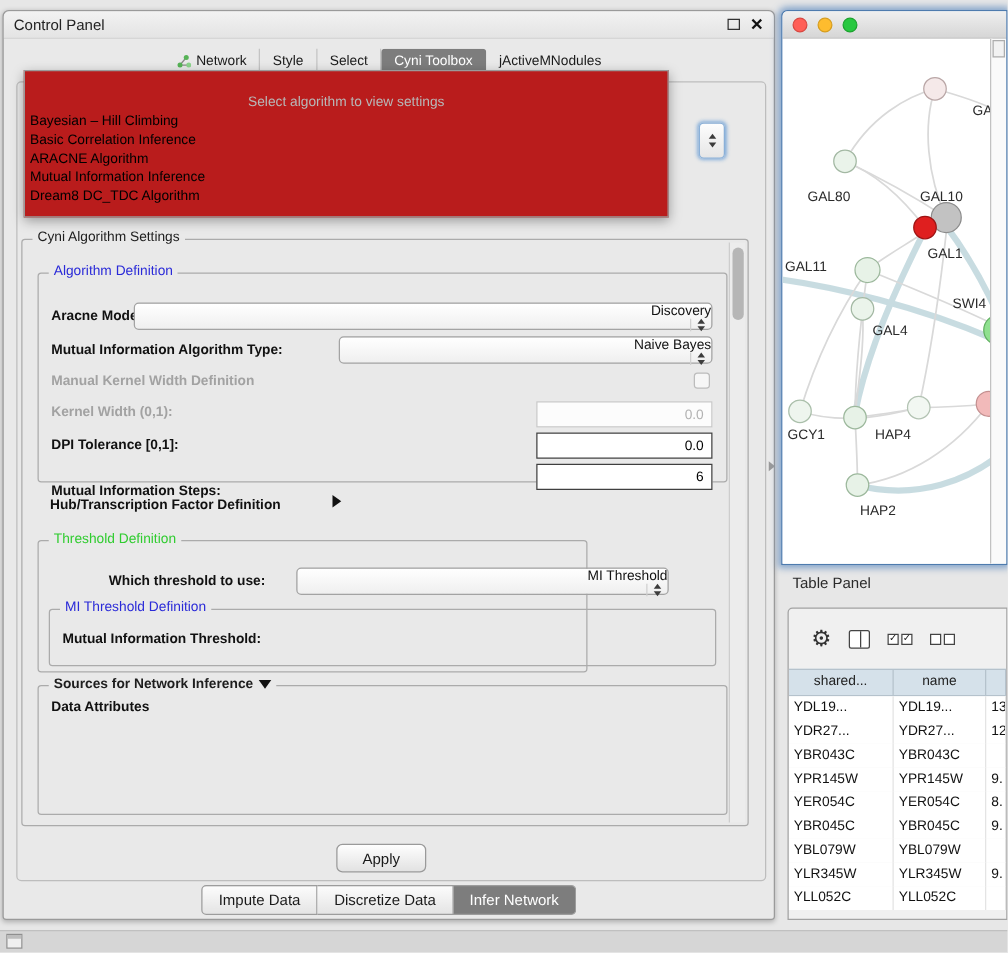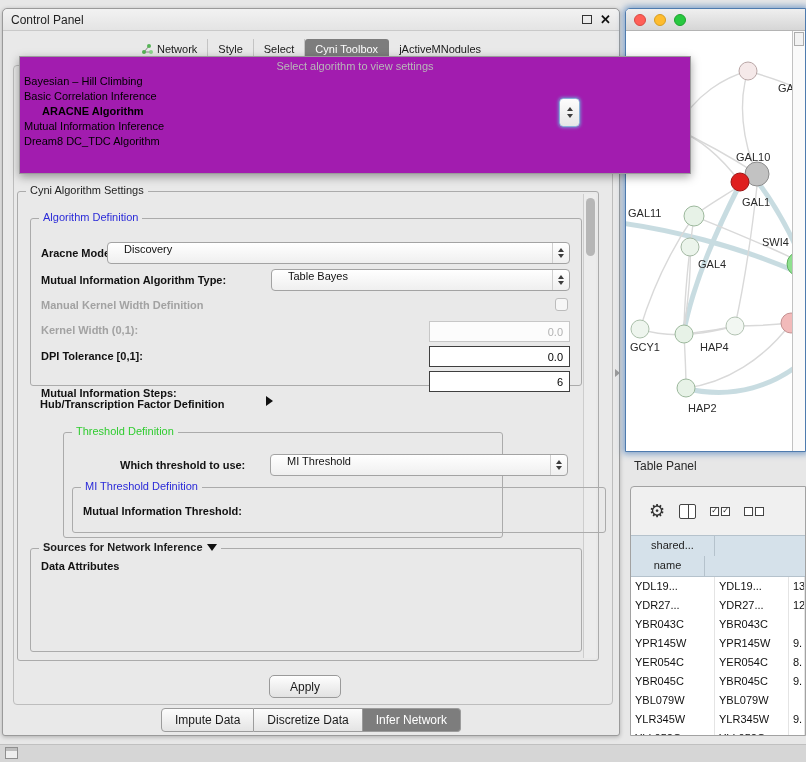--- a/index.html
+++ b/index.html
@@ -27,46 +27,46 @@
   .cp-tabs { position:absolute; left:0; top:28px; width:100%; height:24px;
     display:flex; justify-content:center; align-items:center; }
   .cp-tab { font-size:11px; padding:4px 10px; border-right:1px solid #c4c4c4;
     display:flex; align-items:center; gap:4px; color:#1a1a1a; }
   .cp-tab:last-child { border-right:none; }
   .cp-tab.active { background:#7d7d7d; color:#fff; border-radius:3px; border-right-color:transparent; }
   .outer-panel { position:absolute; left:10px; top:56px; width:600px; height:640px;
     border:1px solid #bdbdbd; border-radius:4px; background:#e9e9e9; }
   
   .dropdown {
-    position:absolute; left:16px; top:47px; width:672px; height:118px;
-    background:#a21caf; border:1px solid #9a9a9a;
-    box-shadow:0 3px 9px rgba(0,0,0,.35); z-index:40; padding-top:2px;
+    position:absolute; left:16px; top:47px; width:516px; height:118px;
+    background:#b91c1c; border:1px solid #9a9a9a;
+    box-shadow:0 3px 9px rgba(0,0,0,.35); z-index:40; padding-top:18px;
   }
   .dd-prompt { font-size:11px; color:#b8b8b8; text-align:center; height:15px; line-height:15px; }
   .dd-item { font-size:11px; height:15px; line-height:15px; padding-left:4px; color:#000; }
-  .dd-item.bold { font-weight:bold;margin-left:18px; }
+  .dd-item.bold { font-weight:normal; }
   .combo-fragment {
     position:absolute; left:556px; top:89px; width:21px; height:29px; z-index:41;
     background:linear-gradient(#fdfdfd,#e6e6e6); border:1px solid #8ab0d8;
     border-radius:4px; box-shadow:0 0 3px 1px rgba(110,160,215,.8);
     display:flex; flex-direction:column; align-items:center; justify-content:center; gap:3px;
   }
   
   .group { position:absolute; border:1px solid #ababab; border-radius:3px; }
   .legend { position:absolute; top:-8px; left:8px; background:#e9e9e9; padding:0 4px;
     font-size:11px; white-space:nowrap; display:flex; align-items:center; gap:4px; }
   .legend.black { color:#1d1d1d; }
   .legend.blue { color:#2a2ad8; }
   .legend.green { color:#30cc30; }
   .lbl { position:absolute; font-size:11px; font-weight:bold; color:#111; white-space:nowrap; }
   .lbl.gray { color:#a2a2a2; }
   
   .combo { position:absolute; height:22px; background:linear-gradient(#ffffff,#efefef);
     border:1px solid #a3a3a3; border-radius:4px; font-size:11px;
-    display:flex; align-items:flex-start; padding-left:16px; }
+    display:flex; align-items:flex-end; padding-left:3px;flex-direction:column; }
   .combo-text { color:#111; }
   .stepper { margin-left:auto; width:17px; align-self:stretch; display:flex; flex-direction:column;
     align-items:center; justify-content:center; gap:2px; border-left:1px solid #cfcfcf; }
   .tri-up { width:0; height:0; border-left:3.5px solid transparent; border-right:3.5px solid transparent; border-bottom:4.5px solid #3c3c3c; }
   .tri-down { width:0; height:0; border-left:3.5px solid transparent; border-right:3.5px solid transparent; border-top:4.5px solid #3c3c3c; }
   .tri-right { display:inline-block; width:0; height:0; border-top:5px solid transparent; border-bottom:5px solid transparent; border-left:7px solid #111; }
   .tri-dn-b { display:inline-block; width:0; height:0; border-left:5px solid transparent; border-right:5px solid transparent; border-top:7px solid #111; }
   
   .field { position:absolute; height:21px; background:#fff; border:1px solid #3f3f3f;
     font-size:11px; display:flex; align-items:center; justify-content:flex-end; padding-right:6px; color:#000; }
@@ -113,21 +113,21 @@
   .tp-window { position:absolute; left:630px; top:486px; width:176px; height:250px;
     background:#f0f0f0; border:1px solid #a2a2a2; border-radius:4px 0 0 0; overflow:hidden; }
   .tp-toolbar { position:absolute; left:0; top:0; right:0; height:48px; display:flex; align-items:center; gap:14px; padding-left:18px; }
   .gear { font-size:18px; color:#333; line-height:1; }
   .colbrowser-icon { width:17px; height:15px; border:1.5px solid #444; border-radius:2px; position:relative; background:#fff; }
   .colbrowser-icon::after { content:""; position:absolute; left:50%; top:0; bottom:0; width:1.5px; background:#444; }
   .checkpair, .boxpair { display:flex; gap:2px; }
   .cbx { width:9px; height:9px; border:1.2px solid #444; background:#fff; position:relative; font-size:8px; line-height:8px; }
   .cbx.checked::after { content:"✓"; position:absolute; left:0; top:-1px; color:#222; }
   .tp-table { position:absolute; left:0; top:48px; right:0; }
-  .tp-hrow { display:flex; background:#d5e1ea; border-top:1px solid #b5c2cc; border-bottom:1px solid #b5c2cc;flex-direction:column; }
+  .tp-hrow { display:flex; background:#d5e1ea; border-top:1px solid #b5c2cc; border-bottom:1px solid #b5c2cc; }
   .tp-hcell { font-size:11px; color:#222; height:20px; line-height:19px; text-align:center;
     border-right:1px solid #b5c2cc; overflow:hidden; white-space:nowrap; }
   .tp-row { display:flex; background:#fff; }
   .tp-cell { font-size:11px; height:19px; line-height:19px; padding-left:4px;
     border-right:1px solid #e4e4e4; overflow:hidden; white-space:nowrap; color:#111; }
   .c1 { width:84px; } .c2 { width:74px; } .c3 { flex:1; }
   
   .dock { position:absolute; left:0; top:744px; width:806px; height:18px;
     background:#d6d6d6; border-top:1px solid #c0c0c0; }
   .dock-icon { position:absolute; left:5px; top:2px; width:13px; height:12px;
@@ -204,21 +204,21 @@
       <div class="combo" style="left:76px; top:23px; width:463px;">
         <span class="combo-text">Discovery</span>
         <span class="stepper">
             <i class="tri-up"></i>
             <i class="tri-down"></i>
           </span>
       </div>
 
       <span class="lbl" style="left:10px; top:55px;">Mutual Information Algorithm Type:</span>
       <div class="combo" style="left:240px; top:50px; width:299px;">
-        <span class="combo-text">Table Bayes</span>
+        <span class="combo-text">Naive Bayes</span>
         <span class="stepper">
             <i class="tri-up"></i>
             <i class="tri-down"></i>
           </span>
       </div>
 
       <span class="lbl gray" style="left:10px; top:80px;">Manual Kernel Width Definition</span>
       <span class="checkbox" style="left:524px; top:79px;"></span>
 
       <span class="lbl gray" style="left:10px; top:105px;">Kernel Width (0,1):</span>
@@ -233,21 +233,21 @@
 
       <span class="lbl" style="left:10px; top:156px;margin-top:12px;">Mutual Information Steps:</span>
       <div class="field" style="left:398px; top:152px; width:141px;">
         <span>6</span>
       </div>
     </div>
 
     <span class="lbl" style="left:22px; top:206px;">Hub/Transcription Factor Definition</span>
     <span class="tri-right" style="position:absolute; left:248px; top:204px;"></span>
 
-    <div class="group" style="left:12px; top:240px; width:440px; height:106px;margin-left:33px;">
+    <div class="group" style="left:12px; top:240px; width:440px; height:106px;">
       <span class="legend green">Threshold Definition</span>
 
       <span class="lbl" style="left:56px; top:26px;">Which threshold to use:</span>
       <div class="combo" style="left:206px; top:21px; width:298px;">
         <span class="combo-text">MI Threshold</span>
         <span class="stepper">
             <i class="tri-up"></i>
             <i class="tri-down"></i>
           </span>
       </div>

